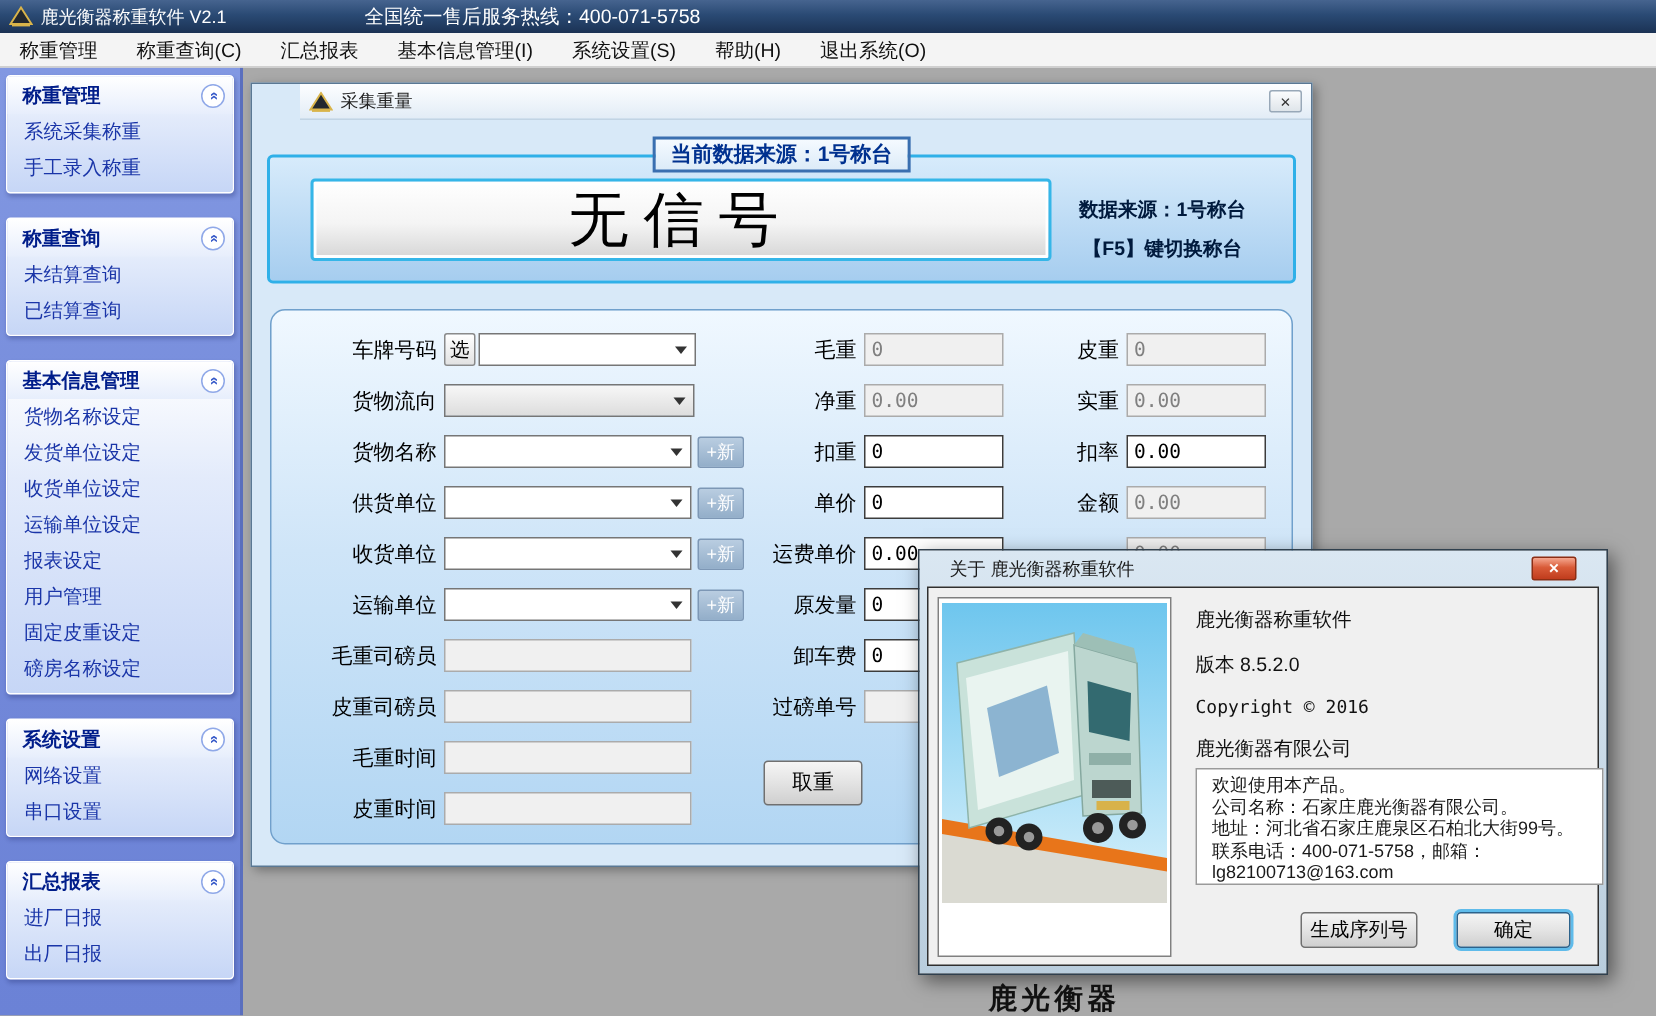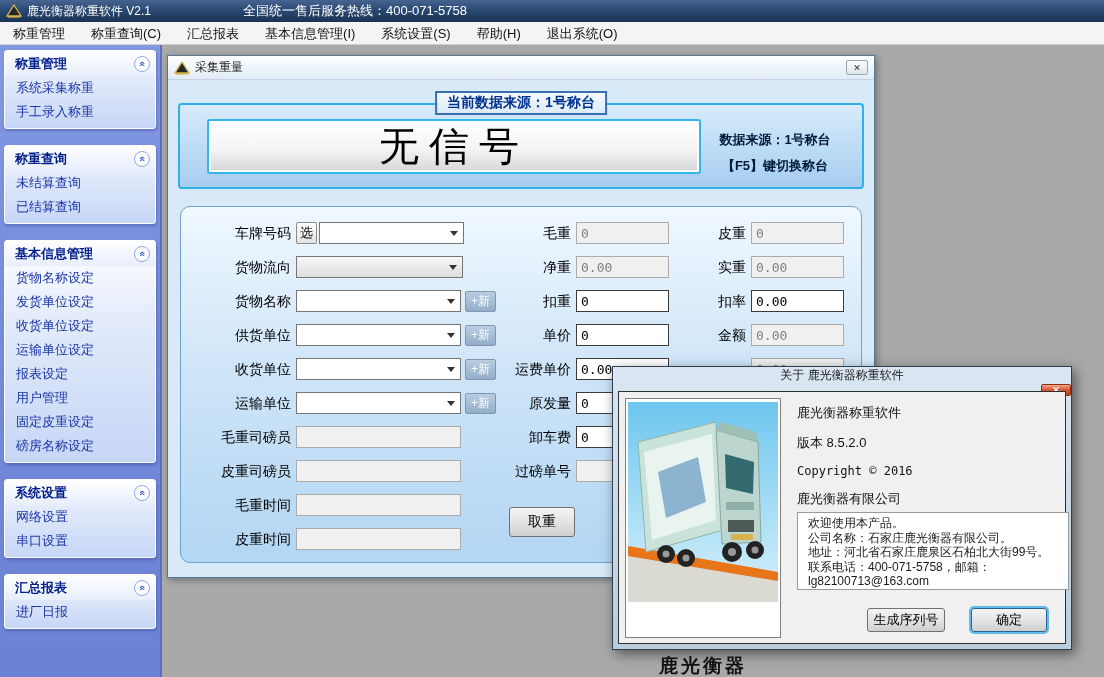--- a/index.html
+++ b/index.html
@@ -29,21 +29,21 @@
     padding:0 5px 0 10px;font-size:13px;font-weight:bold;color:#001d8a;
     background:linear-gradient(180deg,#ffffff,#e7eefc);border-radius:3px 3px 0 0;}
   .chev{width:16px;height:16px;border-radius:50%;background:#fff;border:1px solid #8fa8e8;
     color:#3558c8;font-size:10px;font-weight:bold;display:flex;align-items:center;justify-content:center;}
   .chev i{font-style:normal;display:block;transform:rotate(90deg);line-height:1;}
   .panel-item{padding:3px 10px 3px 11px;font-size:13px;color:#1a35a8;cursor:default;}
   .panel-item:last-child{padding-bottom:7px;}
 
   
   .window{position:absolute;left:167px;top:55px;width:708px;height:523px;background:#d8e9f8;
-    border:1px solid #5a7894;box-shadow:2px 2px 7px rgba(0,0,0,.35);z-index:20;}
+    border:1px solid #5a7894;box-shadow:2px 2px 7px rgba(0,0,0,.35);z-index:20;padding-left:32px;}
   .win-tb{height:24px;display:flex;align-items:center;padding:0 6px;font-size:12px;color:#222;
     background:linear-gradient(180deg,#fdfeff,#e2ecf6);border-bottom:1px solid #c2d4e4;}
   .win-close{margin-left:auto;width:22px;height:15px;border:1px solid #98a8b8;border-radius:2px;
     background:linear-gradient(180deg,#fbfcfd,#dfe5ea);font-size:9px;color:#333;
     display:flex;align-items:center;justify-content:center;cursor:default;}
   .win-body{position:absolute;left:0;top:24px;right:0;bottom:0;}
 
   
   .legend{position:absolute;left:50%;transform:translateX(-50%);top:11px;z-index:3;
     border:2px solid #3a6fb0;background:linear-gradient(180deg,#f5faff,#dcebf8);
@@ -87,21 +87,21 @@
     display:flex;align-items:center;justify-content:center;}
   .btn-take{position:absolute;left:328px;top:300px;width:66px;height:30px;
     border:1px solid #707070;border-radius:3px;font-size:14px;color:#000;
     background:linear-gradient(180deg,#f5f5f5,#e3e3e3 50%,#cfcfcf);
     display:flex;align-items:center;justify-content:center;}
 
   
   .dialog{position:absolute;left:612px;top:366px;width:460px;height:284px;
     background:linear-gradient(180deg,#dae7f2,#b9cddd);border:1px solid #30404e;
     box-shadow:3px 4px 12px rgba(0,0,0,.5);z-index:30;}
-  .dlg-tb{height:24px;display:flex;align-items:center;padding:0 0;font-size:12px;color:#1a1a1a;flex-direction:column;}
+  .dlg-tb{height:24px;display:flex;align-items:center;padding:0 20px;font-size:12px;color:#1a1a1a;}
   .dlg-close{margin-left:auto;width:30px;height:16px;border-radius:2px;border:1px solid #8c2e14;
     background:linear-gradient(180deg,#f5a78f 0%,#d95b38 45%,#c03c1d 100%);
     color:#fff;font-size:9px;font-weight:bold;display:flex;align-items:center;justify-content:center;}
   .dlg-client{position:absolute;left:5px;right:5px;top:24px;bottom:5px;background:#f0f0f0;
     border:1px solid #2f2f2f;}
   .truck-box{position:absolute;left:6px;top:6px;width:156px;height:240px;border:1px solid #808080;
     background:#fff;padding:2px;}
   .truck-img{width:150px;height:202px;display:block;}
   .truck-cap{height:30px;display:flex;align-items:center;justify-content:center;
     font-family:"DejaVu Serif",serif;font-size:19px;font-weight:bold;letter-spacing:3px;color:#111;margin-top:48px;}
@@ -193,20 +193,21 @@
   </div>
 
   <div class="panel">
     <div class="panel-h">
       <span>汇总报表</span>
       <span class="chev">
           <i>«</i>
         </span>
     </div>
     <div class="panel-item">进厂日报</div>
+    <div class="panel-item">出厂日报</div>
   </div>
 </div>
 
 <div class="window">
   <div class="win-tb">
     <span class="app-icon">
       <svg viewBox="0 0 16 14">
           <polygon points="8,1 15,12 1,12" fill="#23282e" stroke="#d9b44a" stroke-width="1.3"></polygon>
           <rect x="2" y="12" width="12" height="1.6" fill="#d9b44a"></rect>
         </svg>

